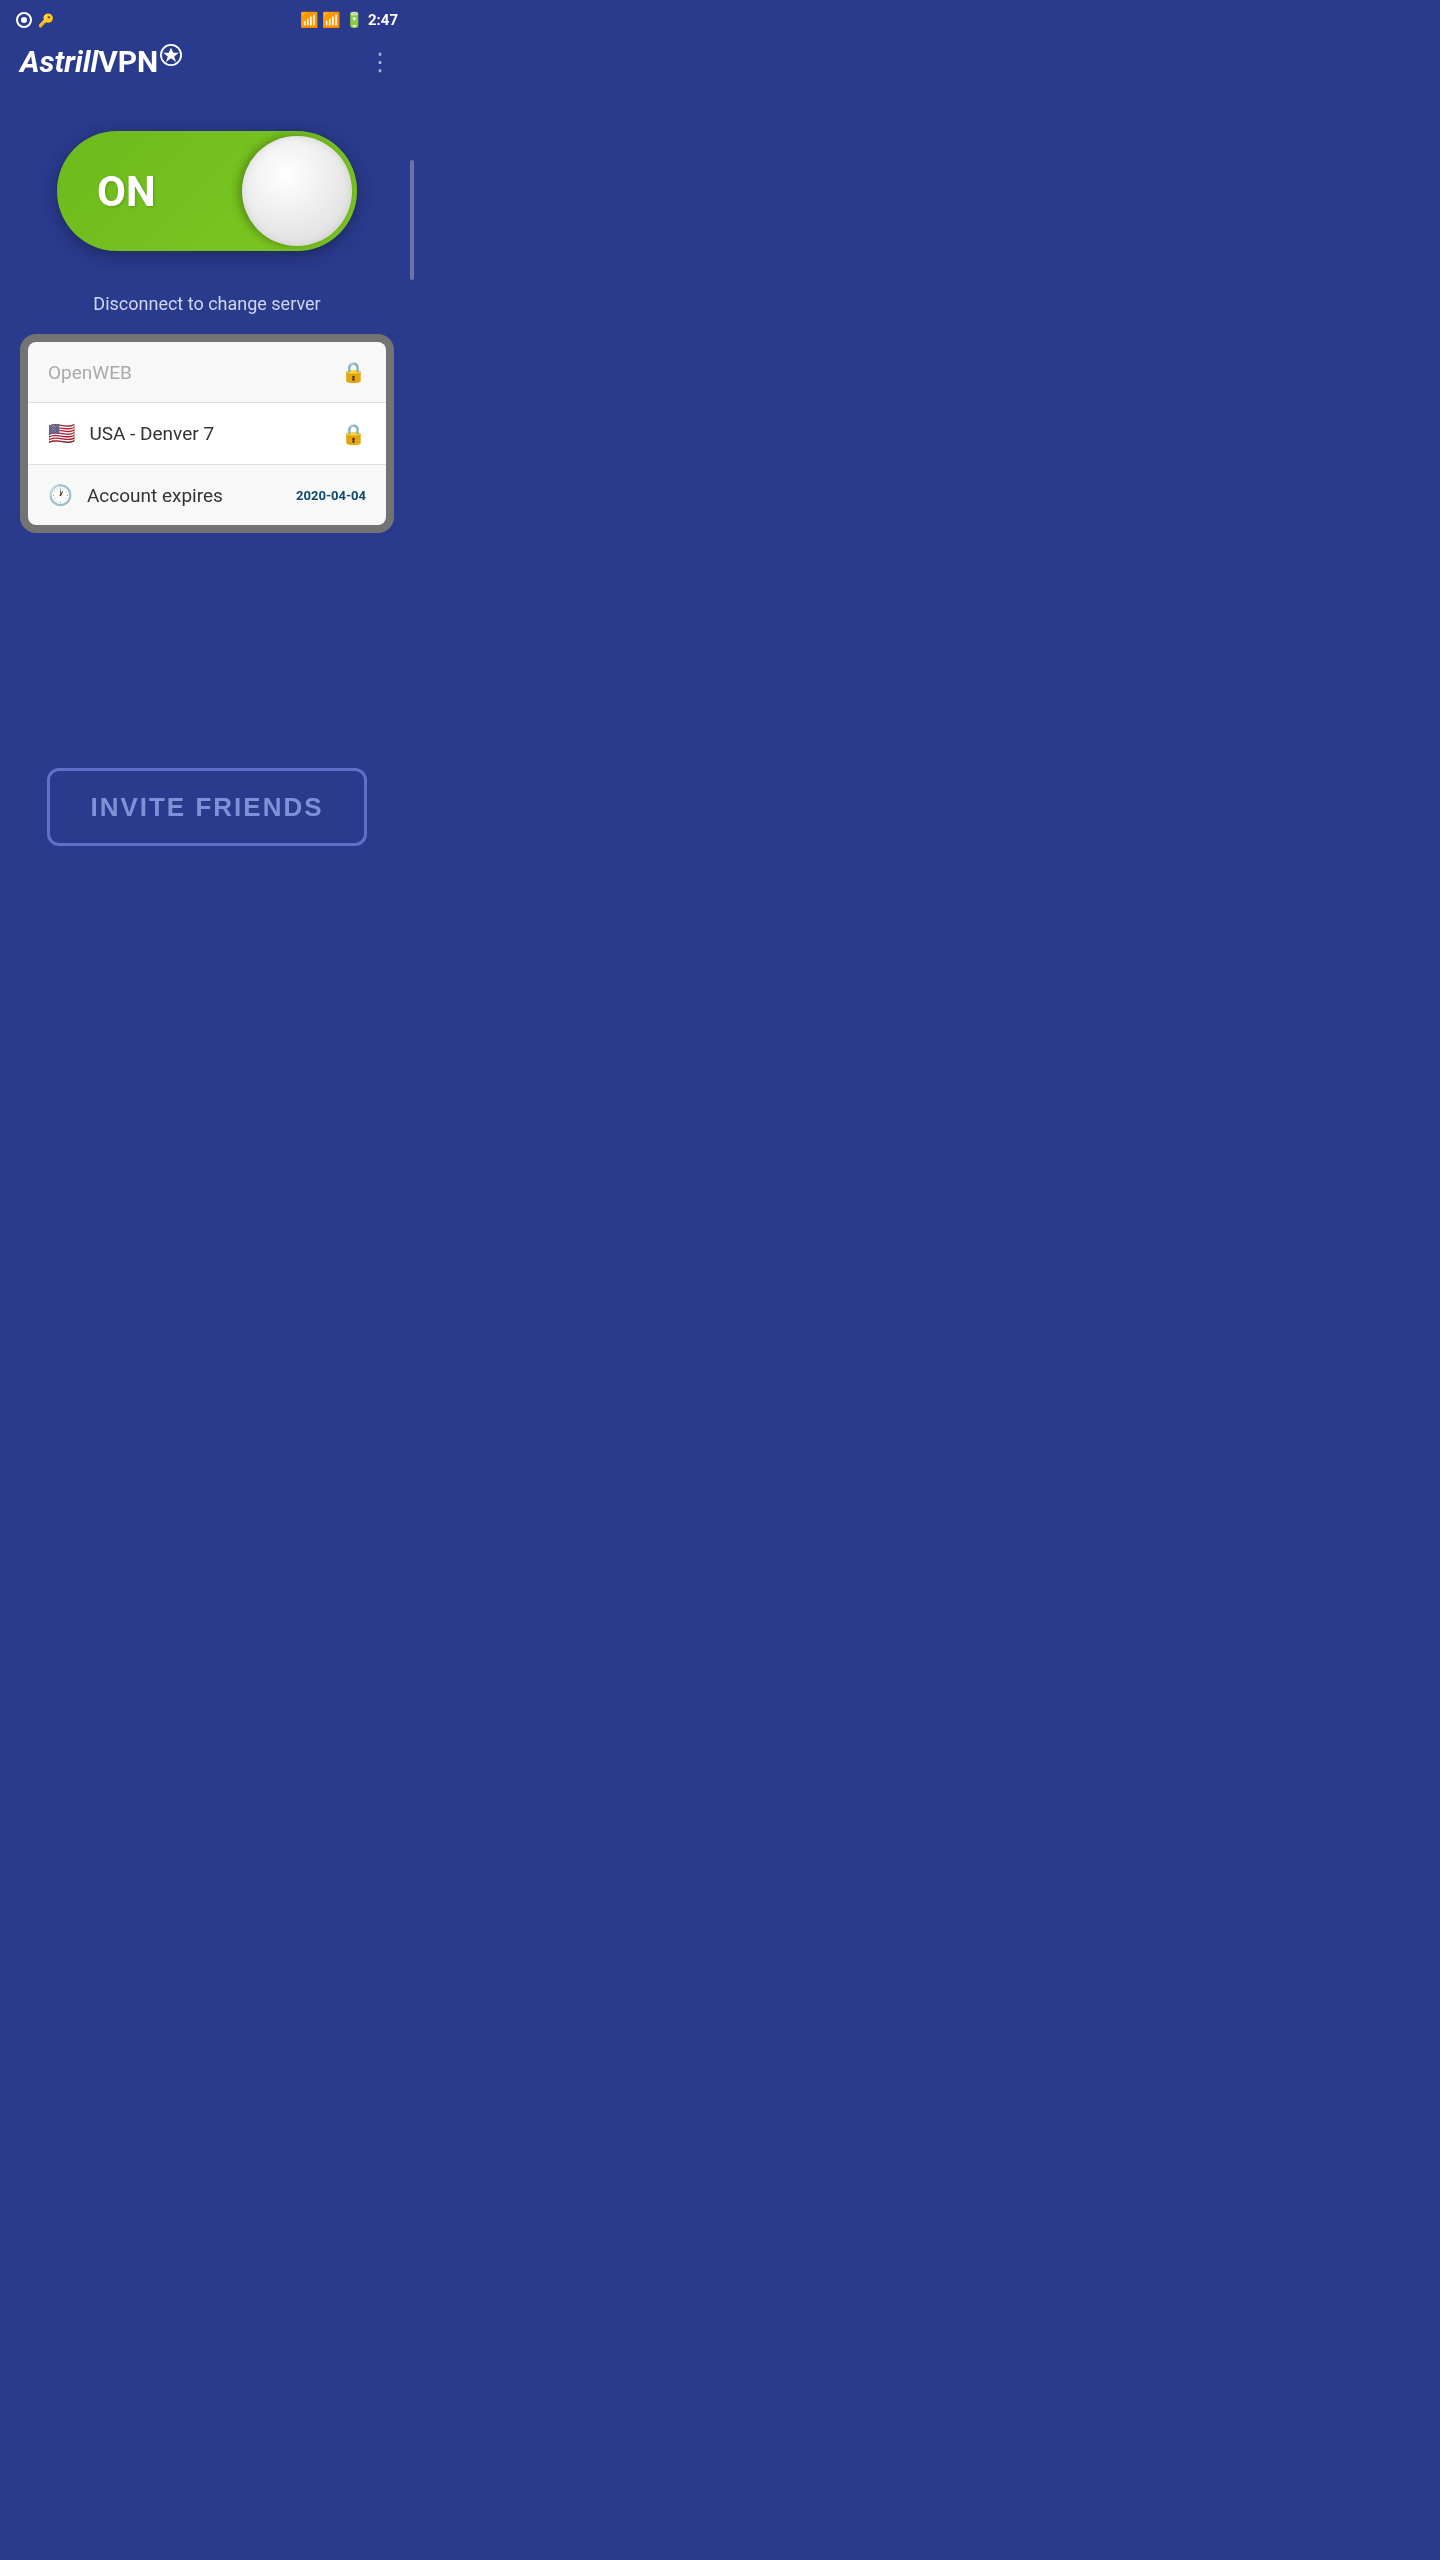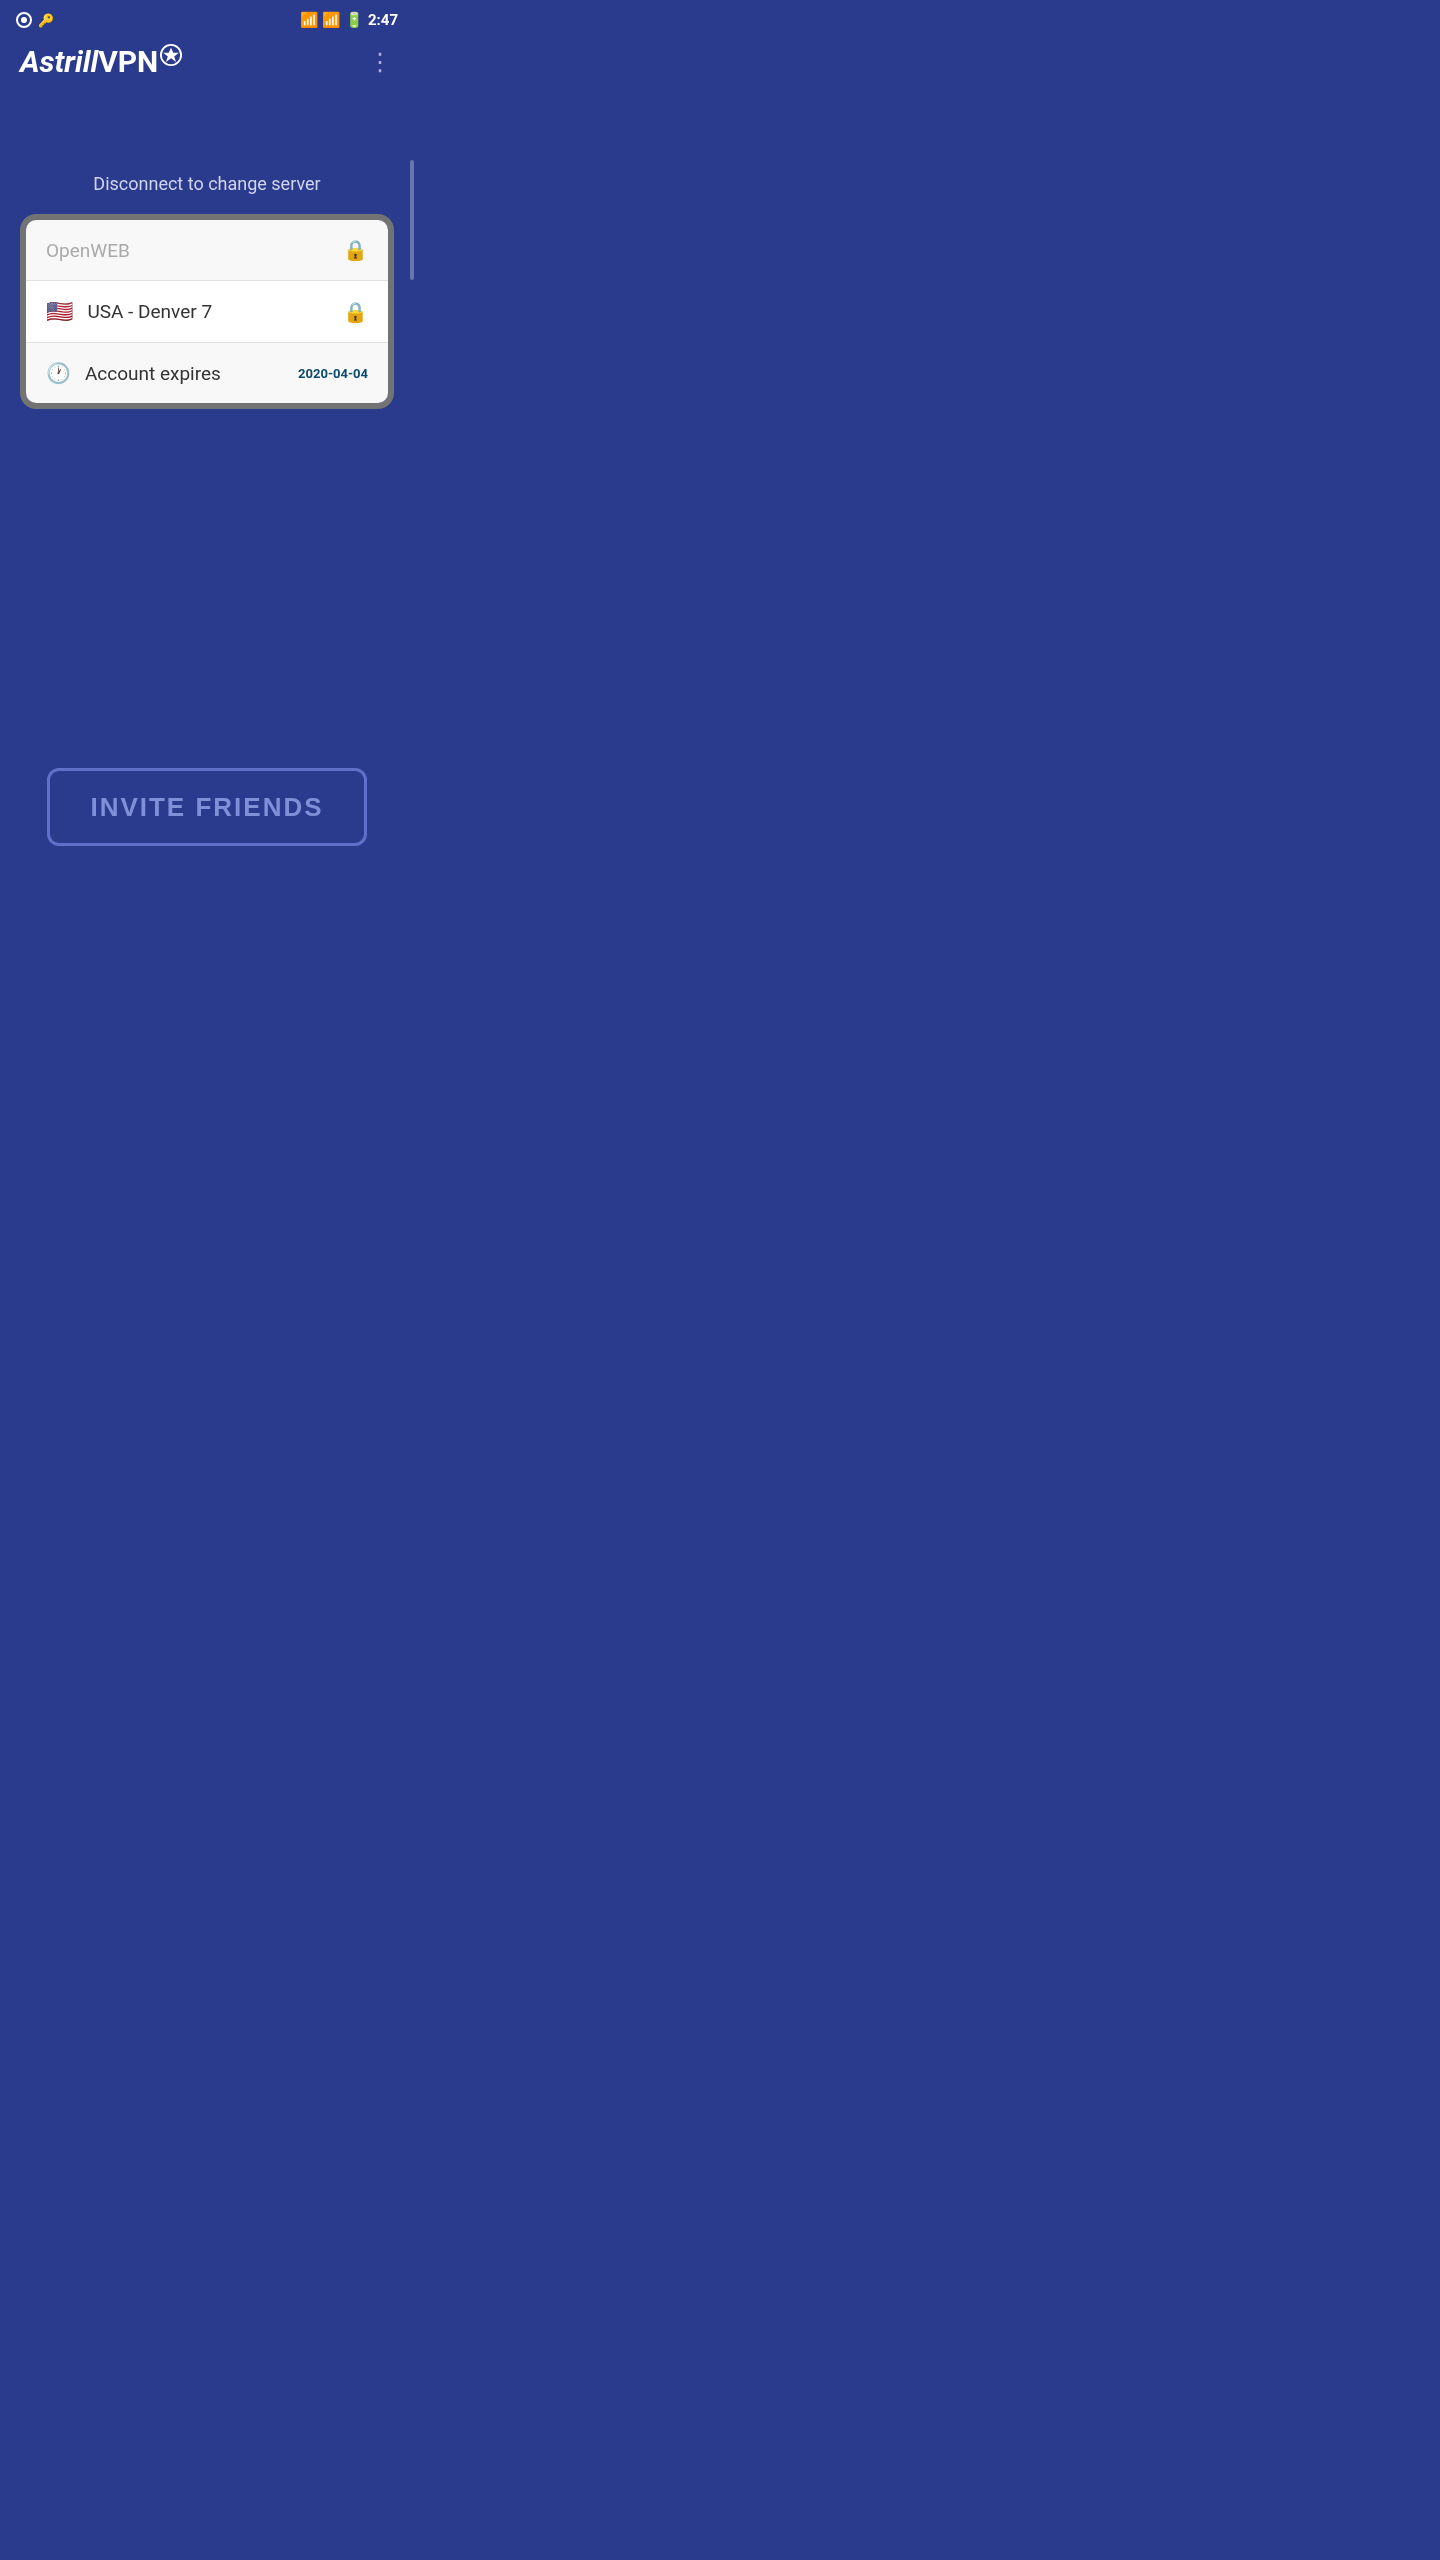--- a/index.html
+++ b/index.html
@@ -122,21 +122,21 @@
       font-size: 18px;
       margin-top: 42px;
       margin-bottom: 20px;
       text-align: center;
     }
 
     
     .info-card {
       width: 100%;
       background: rgba(80, 90, 180, 0.7);
-      border: 6px solid #737373;
+      border: 8px solid #737373;
       border-radius: 16px;
       overflow: hidden;
     }
 
     .info-row {
       display: flex;
       align-items: center;
       padding: 18px 20px;
       background: white;
       border-bottom: 1px solid #e0e0e0;
@@ -275,20 +275,24 @@
       <polygon points="12,4 14.5,9.5 20.5,9.5 15.5,13.5 17.5,19.5 12,15.5 6.5,19.5 8.5,13.5 3.5,9.5 9.5,9.5" fill="white"></polygon>
     </svg>
   </div>
   <div class="menu-dots">⋮</div>
 </div>
 
 <div class="scrollbar"></div>
 
 <div class="main-content">
 
+  <div class="toggle-container">
+    <span class="toggle-on-text">ON</span>
+    <div class="toggle-knob"></div>
+  </div>
 
   <div class="hint-text">Disconnect to change server</div>
 
   <div class="info-card">
 
     <div class="info-row info-row-protocol">
       <span class="row-label row-label-grey">OpenWEB</span>
       <span class="lock-icon">🔒</span>
     </div>
 

